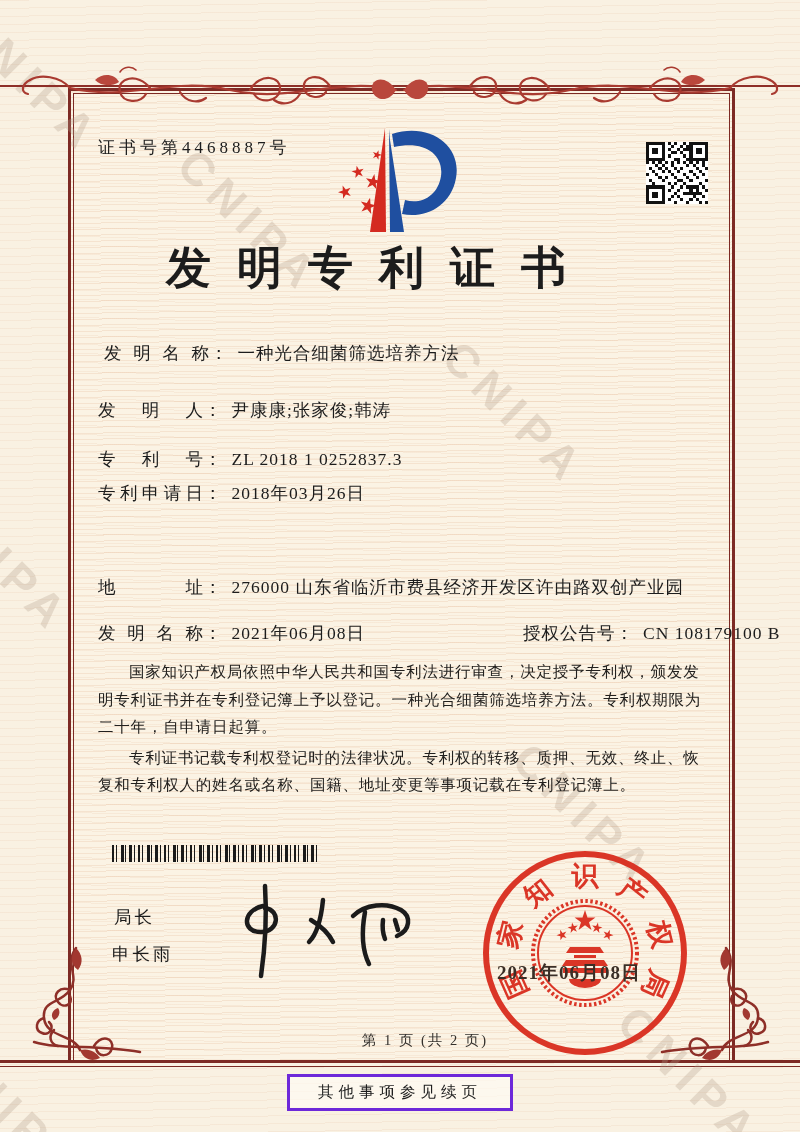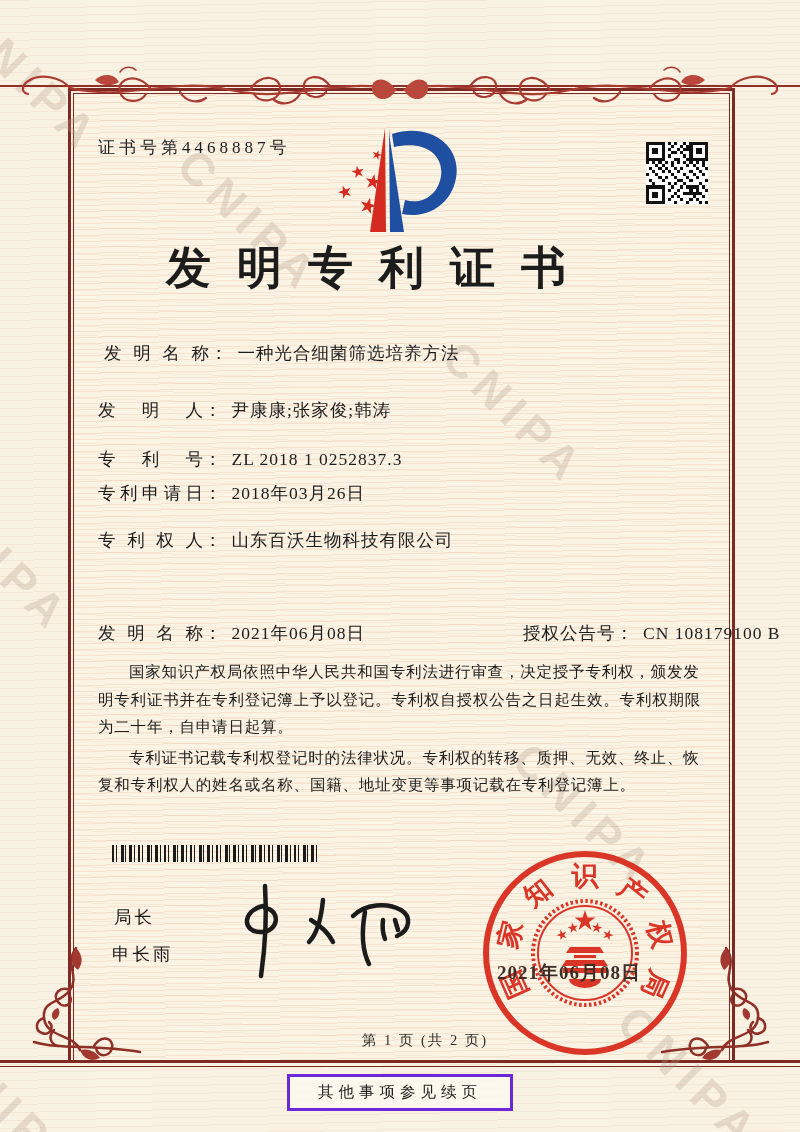--- a/index.html
+++ b/index.html
@@ -175,32 +175,32 @@
   </div>
   <div class="row" style="top:398px;">
     <span class="flabel">发明人</span><span>：</span><span class="fvalue">尹康康;张家俊;韩涛</span>
   </div>
   <div class="row" style="top:435px;margin-top:12px;">
     <span class="flabel">专利号</span><span>：</span><span class="fvalue">ZL 2018 1 0252837.3</span>
   </div>
   <div class="row" style="top:481px;">
     <span class="flabel">专利申请日</span><span>：</span><span class="fvalue">2018年03月26日</span>
   </div>
-  <div class="row" style="top:528px;">
-    <span class="flabel">专利权人</span><span>：</span><span class="fvalue">山东百沃生物科技有限公司</span>
+  <div class="row" style="top:575px;">
+    <span class="flabel">地址</span><span>：</span><span class="fvalue">276000 山东省临沂市费县经济开发区许由路双创产业园</span>
   </div>
   <div class="row" style="top:621px;">
     <span class="flabel">发明名称</span><span>：</span><span class="fvalue">2021年06月08日</span>
     <span class="grant2">
       <span>授权公告号</span><span>：</span><span class="fvalue">CN 108179100 B</span>
     </span>
   </div>
 
   <div class="paras">
-    <p>国家知识产权局依照中华人民共和国专利法进行审查，决定授予专利权，颁发发明专利证书并在专利登记簿上予以登记。专利权自授权公告之日起生效。专利权期限为二十年，自申请日起算。</p>
+    <p>国家知识产权局依照中华人民共和国专利法进行审查，决定授予专利权，颁发发明专利证书并在专利登记簿上予以登记。一种光合细菌筛选培养方法。专利权期限为二十年，自申请日起算。</p>
     <p>专利证书记载专利权登记时的法律状况。专利权的转移、质押、无效、终止、恢复和专利权人的姓名或名称、国籍、地址变更等事项记载在专利登记簿上。</p>
   </div>
 
   <div class="barcode"></div>
 
   <div class="sig-title">局长</div>
   <div class="sig-name">申长雨</div>
   <svg class="sig-script" viewBox="0 0 210 108">
     <g stroke="#1b1b1b" stroke-width="4.5" fill="none" stroke-linecap="round" stroke-linejoin="round">
       <path d="M38,30 C18,34 16,56 36,56 C54,56 56,34 40,32"></path>

